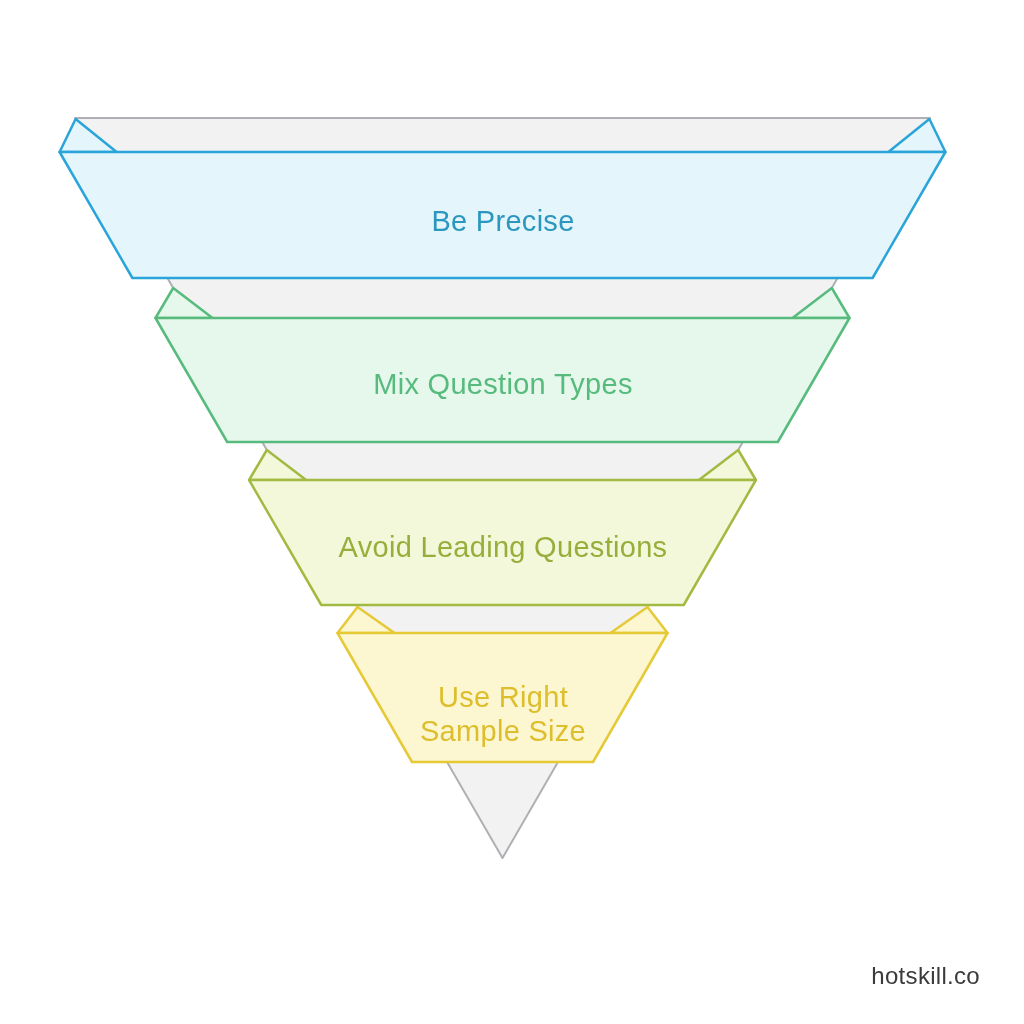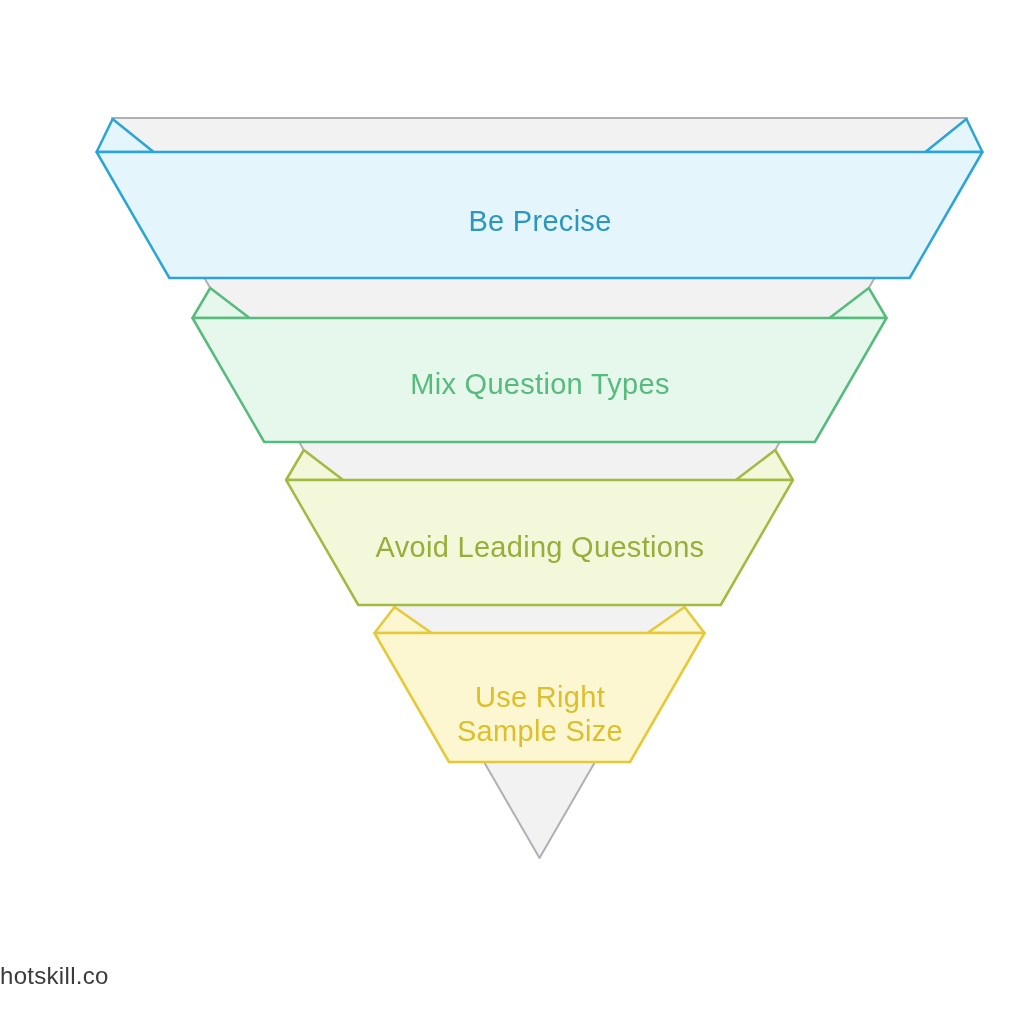--- a/index.html
+++ b/index.html
@@ -9,34 +9,33 @@
     height: 1024px;
     background: #ffffff;
     font-family: "Liberation Sans", sans-serif;
     overflow: hidden;
   }
   .page {
     position: relative;
     width: 980px;
     height: 1024px;
     background: #ffffff;
-    padding-left: 37px;
   }
   svg { display: block; }
   .band-label {
     font-family: "Liberation Sans", sans-serif;
     font-size: 29px;
     letter-spacing: 0.3px;
   }
   .footer-brand {
     position: absolute;
     left: 0;
     top: 962px;
     width: 100%;
-    text-align: left;
+    text-align: right;
     font-size: 24px;
     color: #3b3b3b;
     letter-spacing: 0.3px;
   }
 </style>
 </head>
 <body>
 
 <div class="page">
   <svg width="1024" height="1024" viewBox="0 0 1024 1024">

